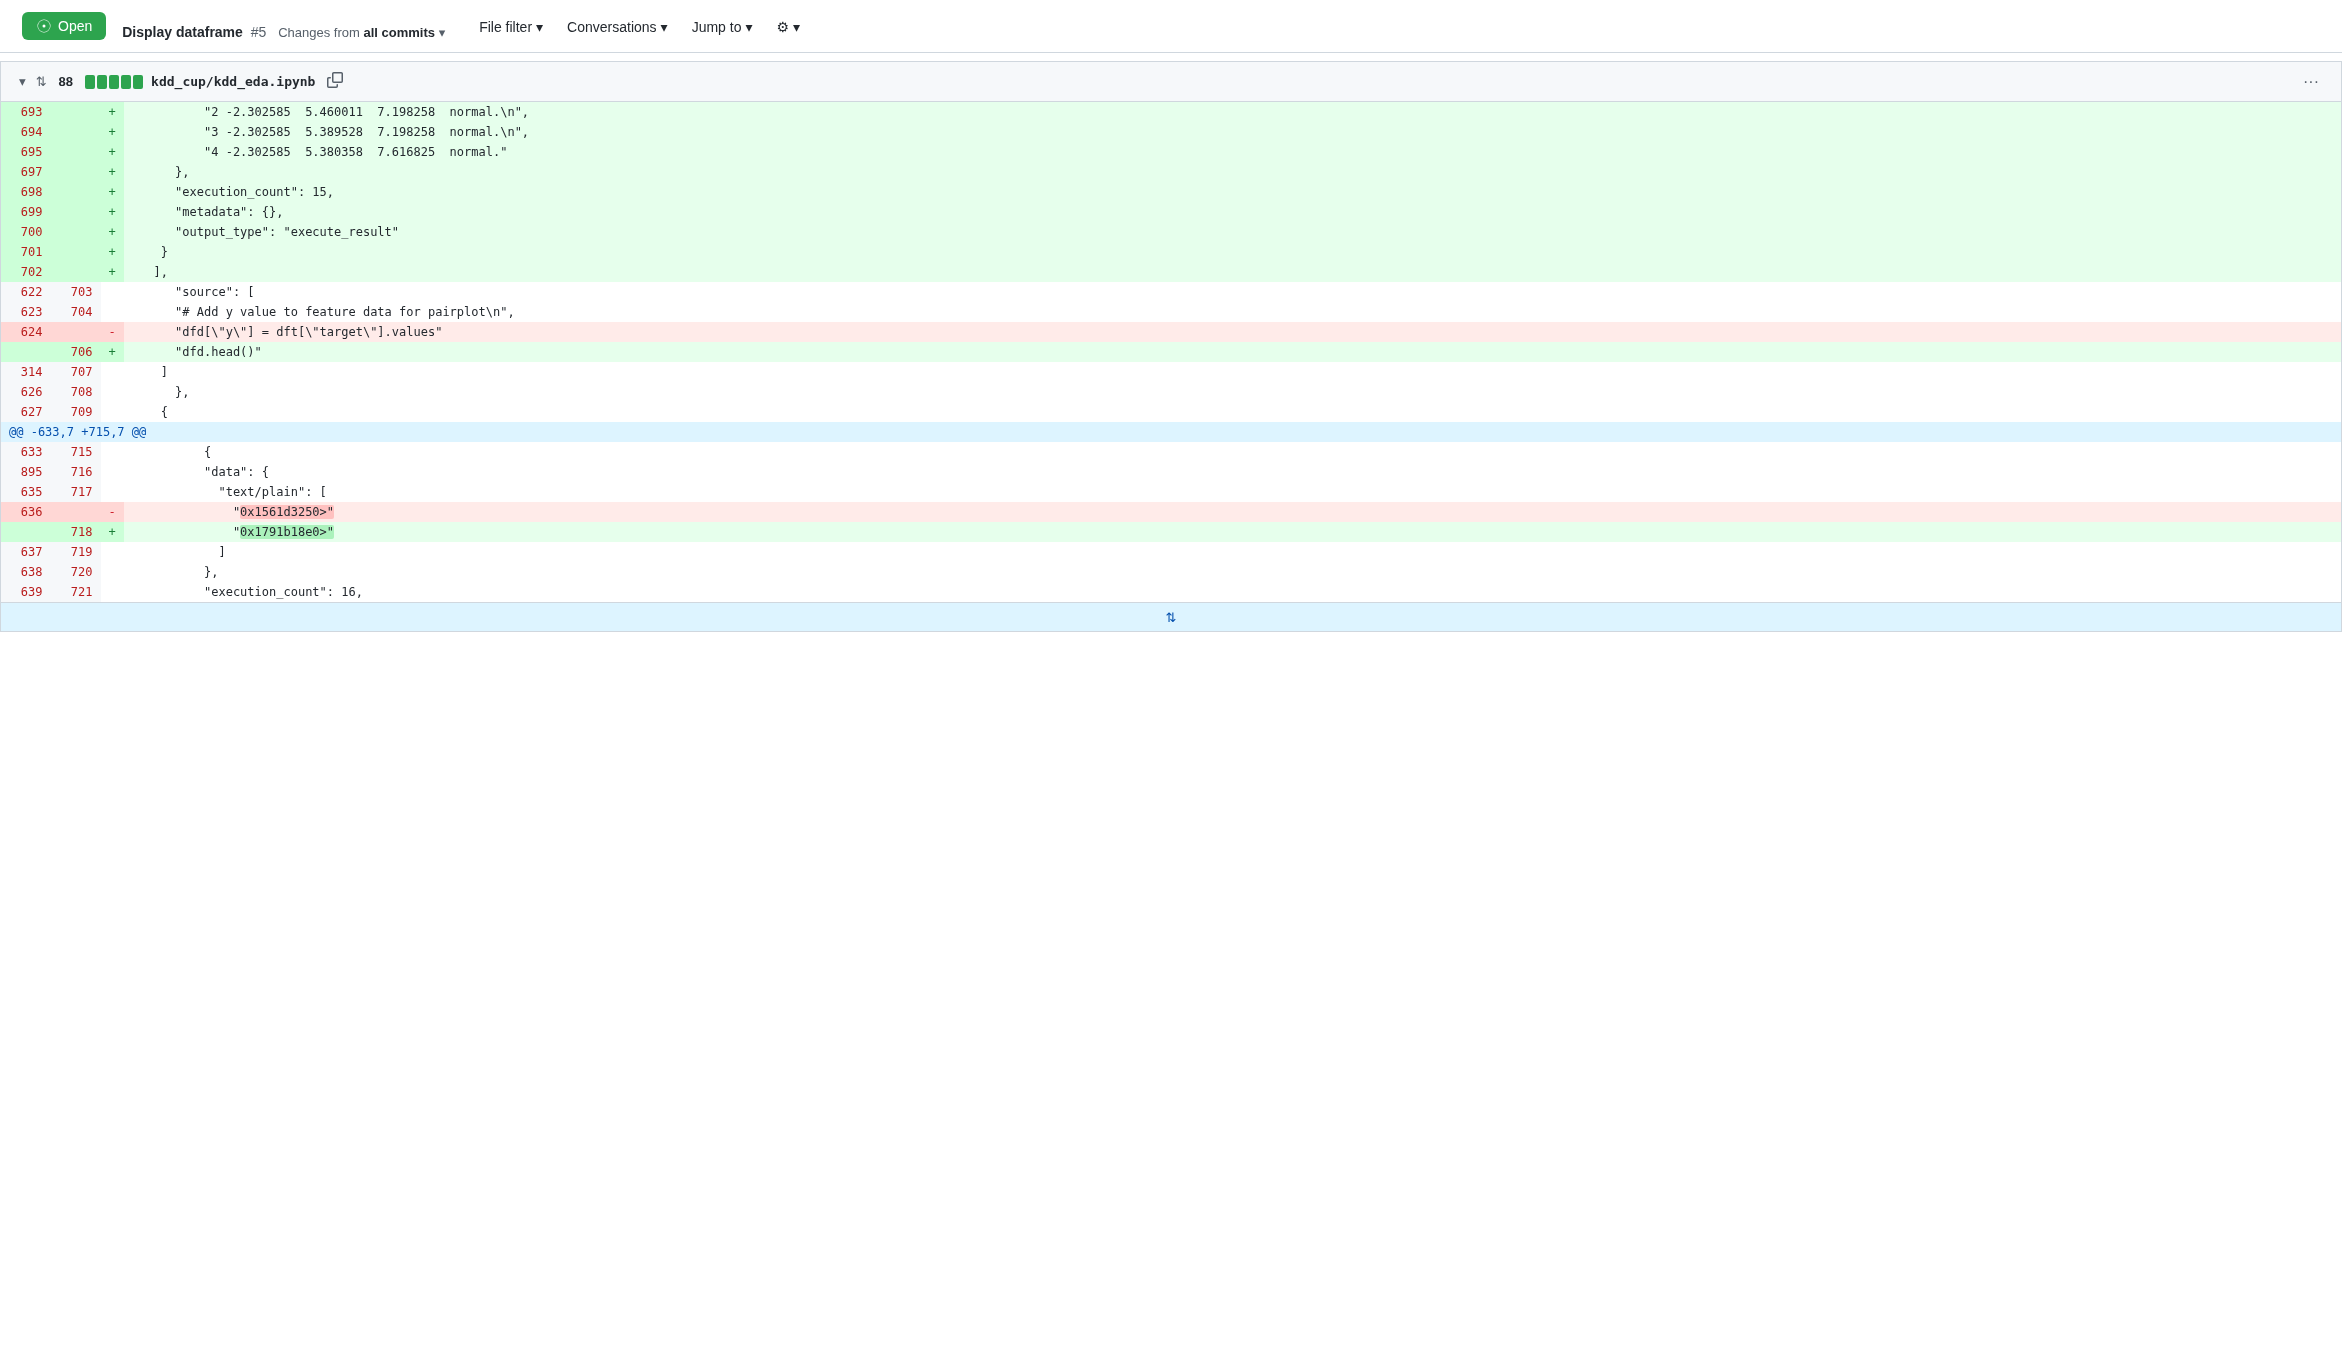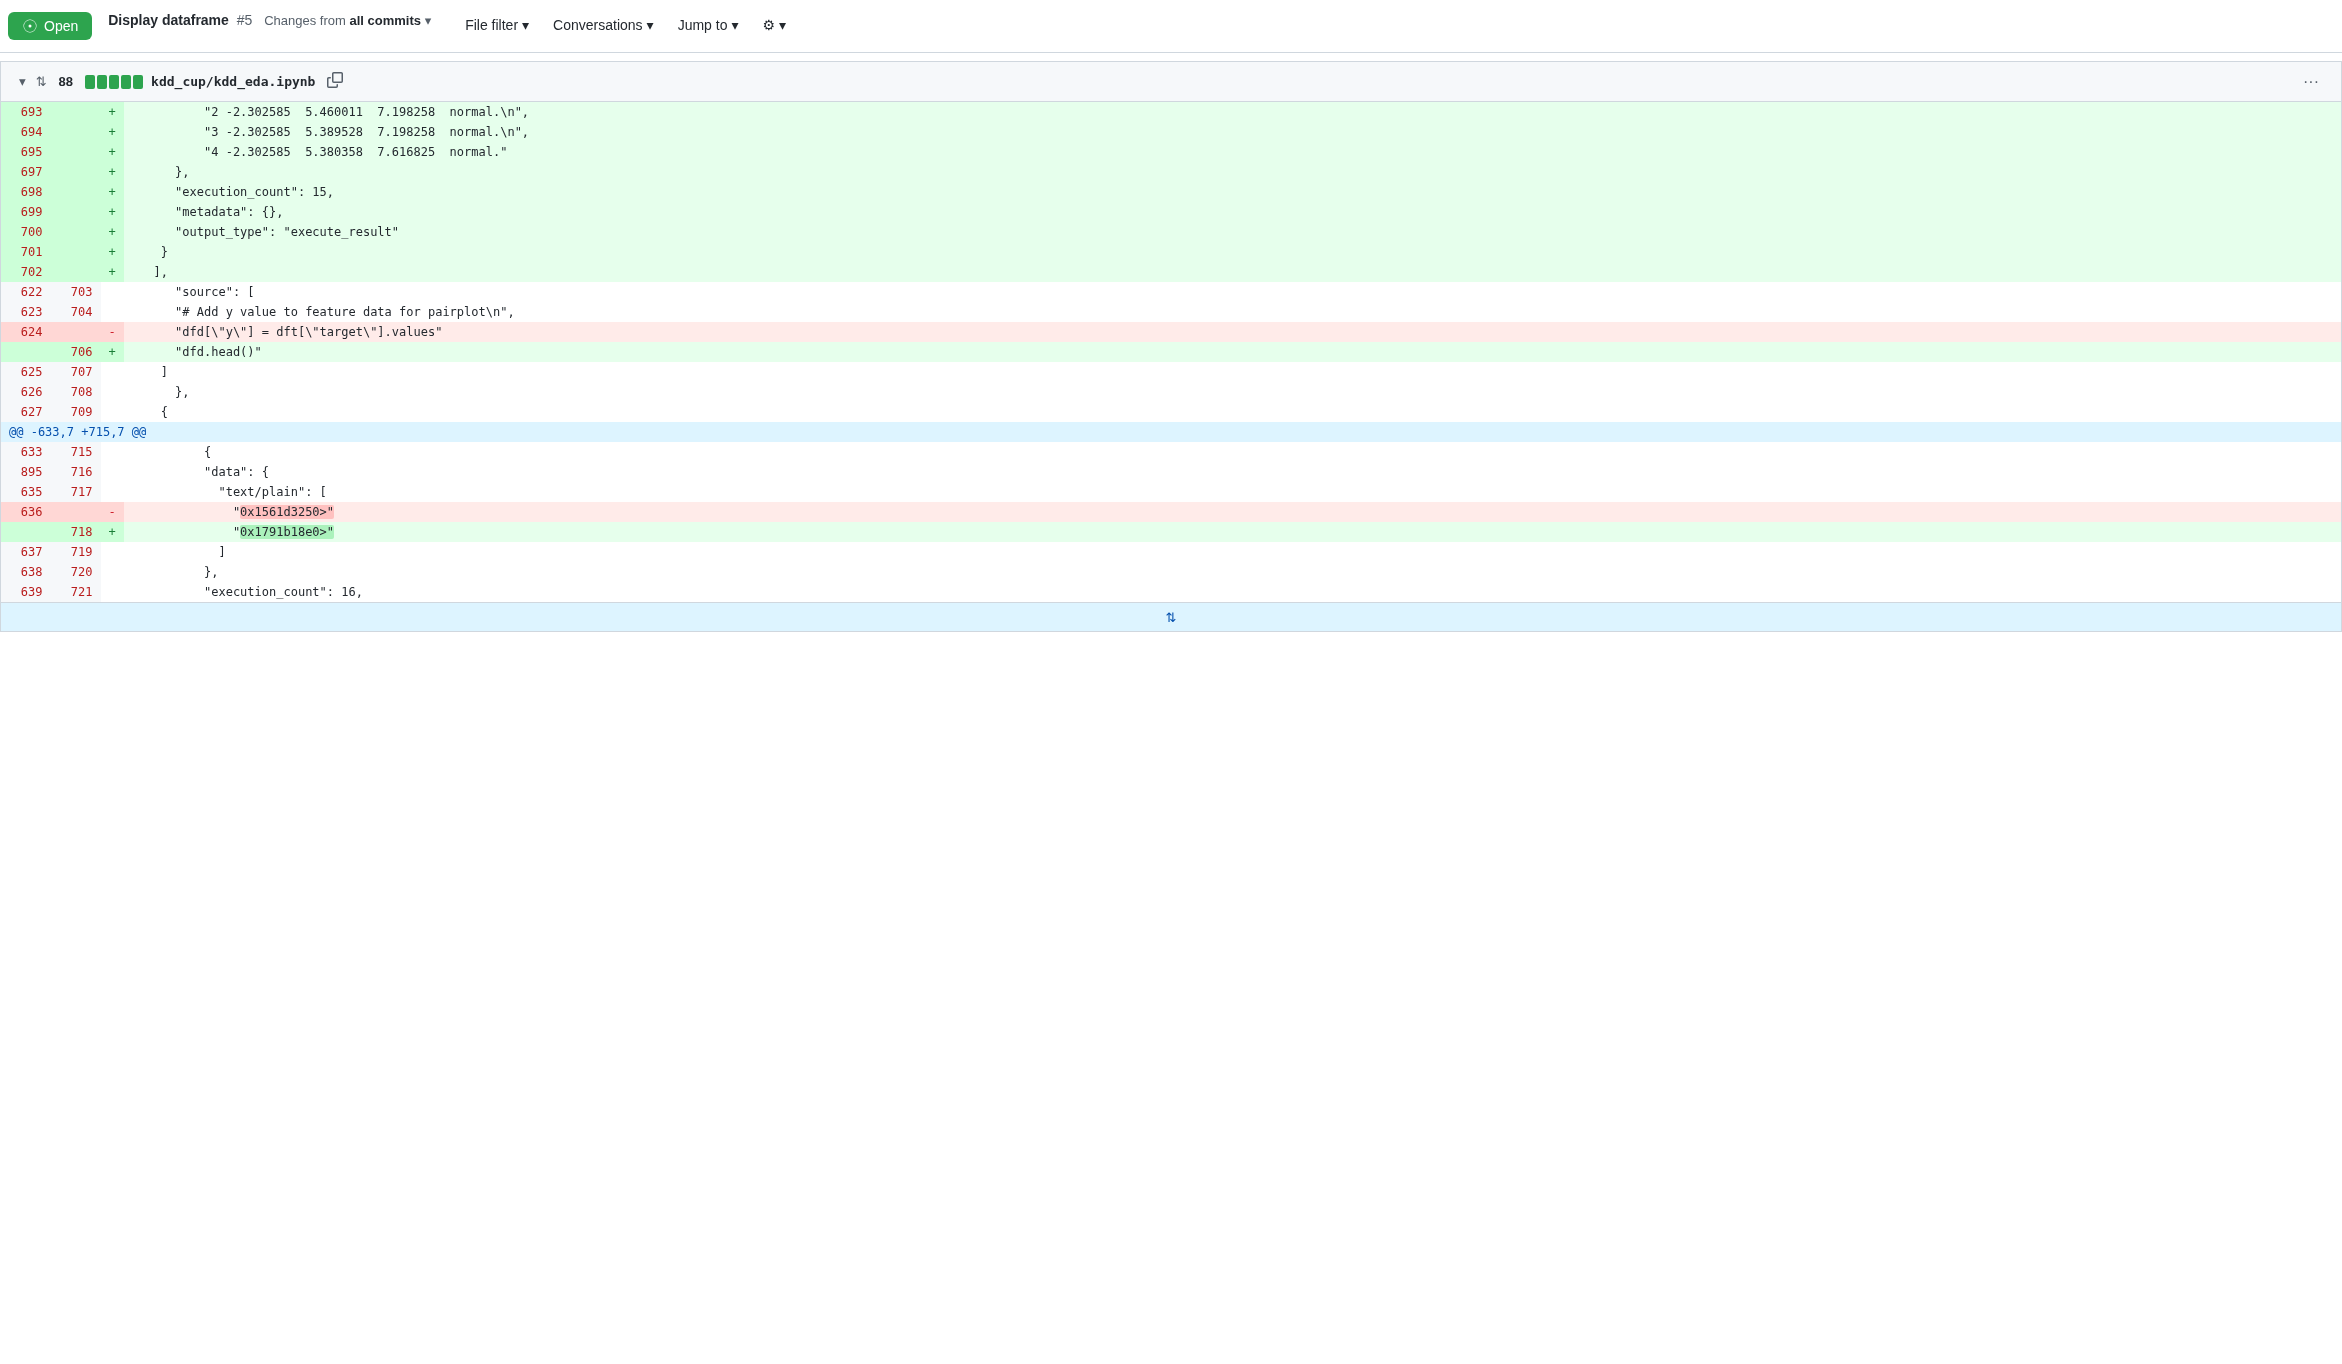--- a/index.html
+++ b/index.html
@@ -6,22 +6,22 @@
     body {
       font-family: -apple-system, BlinkMacSystemFont, "Segoe UI", Helvetica, Arial, sans-serif;
       background: #ffffff;
       font-size: 14px;
       color: #24292f;
     }
 
     
     .header {
       display: flex;
-      align-items: flex-start;
-      padding: 12px 8px;
+      align-items: flex-end;
+      padding: 12px 22px;
       border-bottom: 1px solid #d0d7de;
       gap: 16px;
       background: #ffffff;
     }
     .open-btn {
       display: flex;
       align-items: center;
       gap: 6px;
       background: #2da44e;
       color: white;
@@ -320,21 +320,21 @@
         <td class="line-sign" style="color: rgb(207, 34, 46);">-</td>
         <td class="line-content">      "dfd[\"y\"] = dft[\"target\"].values"</td>
       </tr>
       <tr class="row-added">
         <td class="line-num"></td>
         <td class="line-num">706</td>
         <td class="line-sign" style="color: rgb(26, 127, 55);">+</td>
         <td class="line-content">      "dfd.head()"</td>
       </tr>
       <tr class="row-neutral">
-        <td class="line-num">625</td>
+        <td class="line-num">314</td>
         <td class="line-num">707</td>
         <td class="line-sign"> </td>
         <td class="line-content">    ]</td>
       </tr>
       <tr class="row-neutral">
         <td class="line-num">626</td>
         <td class="line-num">708</td>
         <td class="line-sign"> </td>
         <td class="line-content">      },</td>
       </tr>

